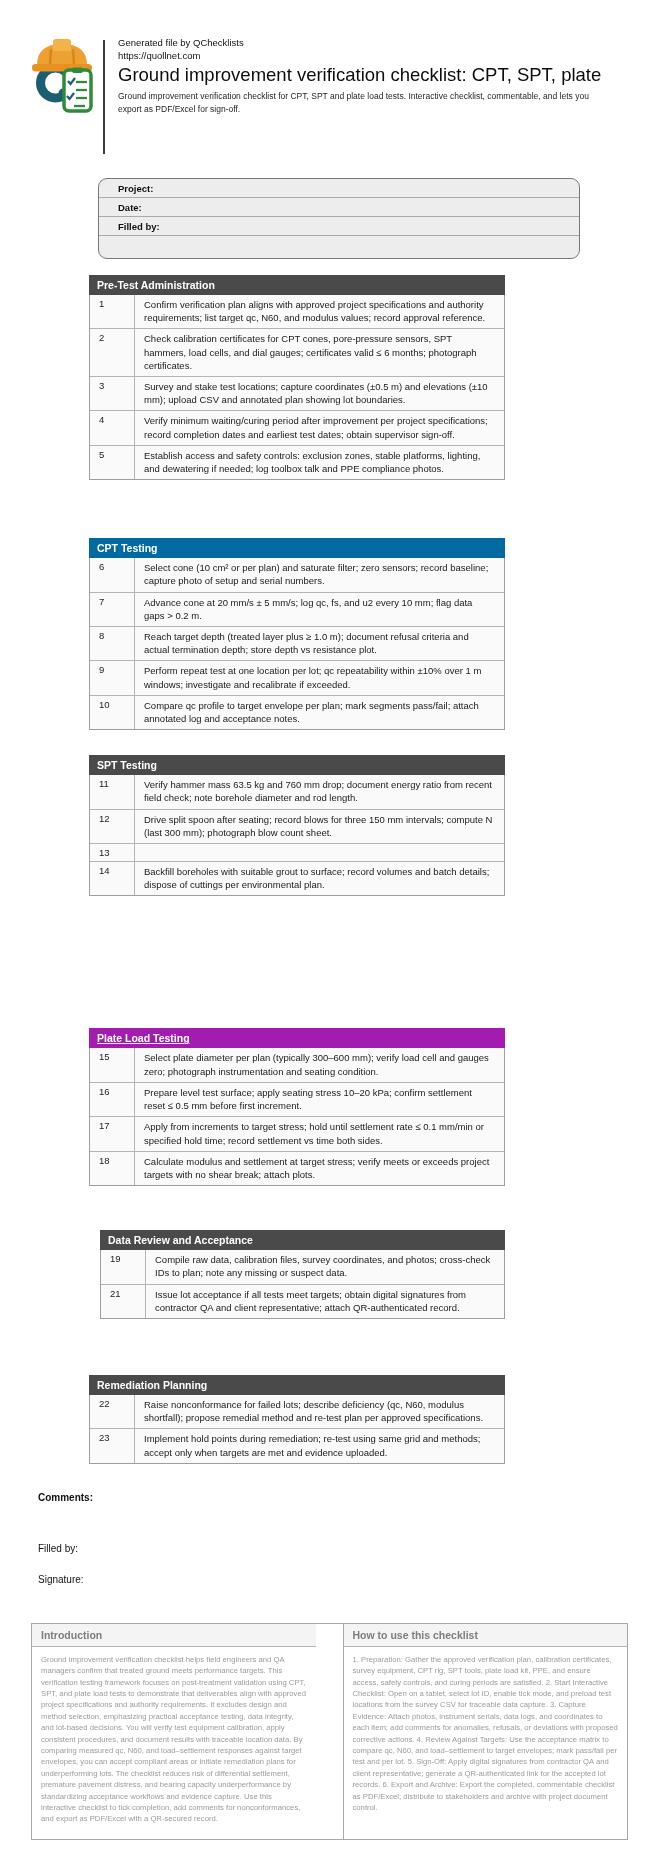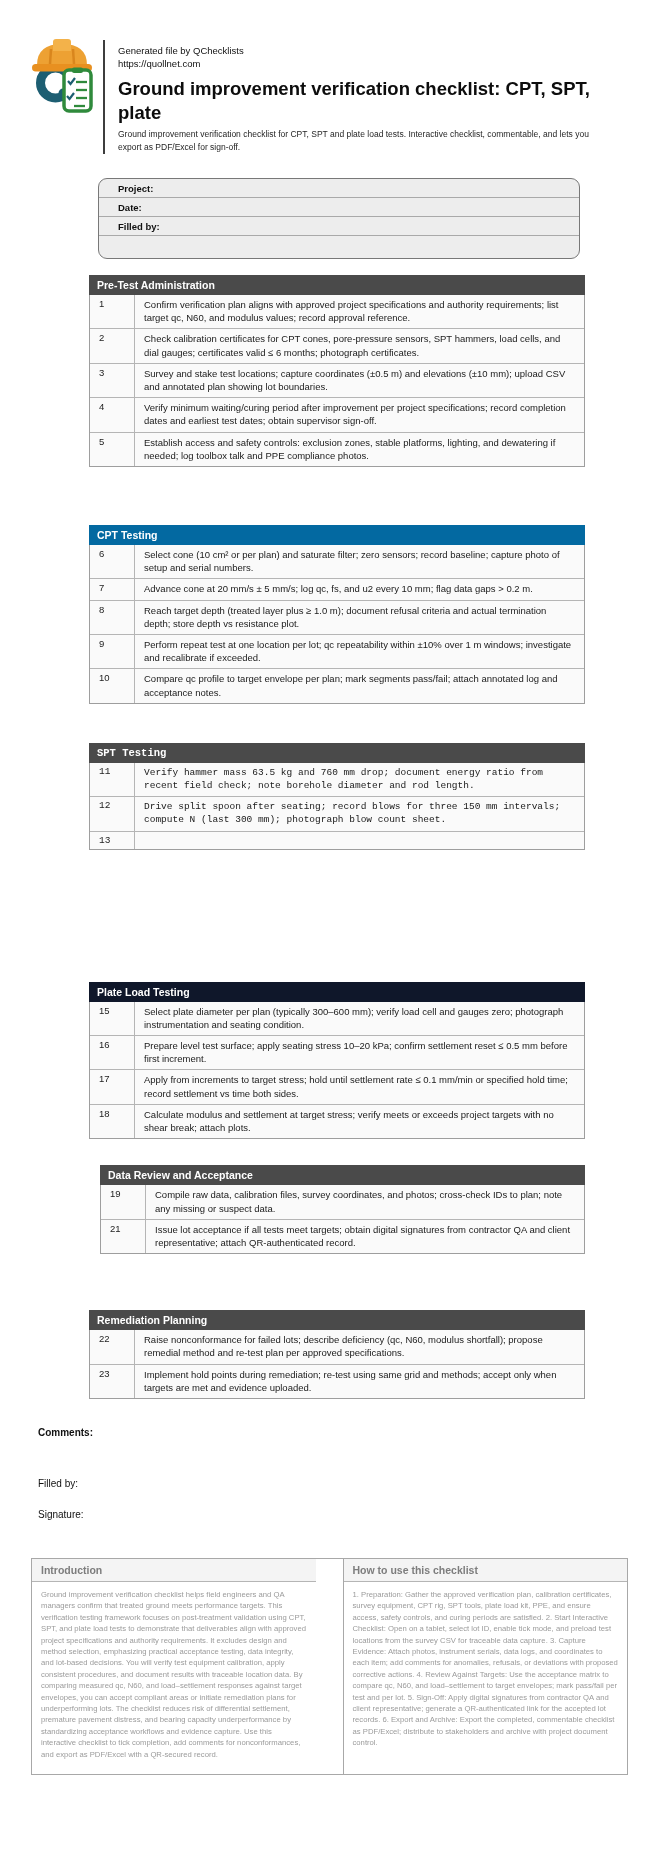--- a/index.html
+++ b/index.html
@@ -10,36 +10,36 @@
     font-family: "Liberation Sans", sans-serif;
     color: #111;
   }
   .page { width: 661px; min-height: 1871px; padding-bottom: 120px; }
 
   
   .doc-header { display: flex; padding: 36px 0 0 30px; }
   .logo { width: 64px; flex: 0 0 64px; }
   .sep { width: 2px; background: #3d3d3d; height: 114px; margin-left: 9px; margin-top: 4px; }
   .header-text { margin-left: 13px; width: 494px; }
-  .gen { font-size: 9.5px; line-height: 13px; margin-top: 8px; }
+  .gen { font-size: 9.5px; line-height: 13px; }
   .url { font-size: 9.5px; line-height: 13px; color: #111; text-decoration: none; display: block; }
-  .title { font-size: 18.5px; line-height: 24px; font-weight: 700; margin: 7px 0 3px 0; color: #0d0d0d; }
+  .title { font-size: 18.5px; line-height: 24px; font-weight: 400; margin: 1px 0 3px 0; color: #0d0d0d; }
   .subtitle { font-size: 8.5px; line-height: 12.5px; margin: 0; color: #1f1f1f; width: 494px; }
 
   
   .form-box {
     margin: 24px 0 0 98px; width: 482px;
     border: 1.5px solid #787878; border-radius: 9px;
     background: #ededed; overflow: hidden;
   }
   .form-row { height: 19px; line-height: 19px; border-bottom: 1px solid #a9a9a9; padding-left: 19px; font-size: 9.5px; font-weight: bold; }
   .form-row:last-child { border-bottom: none; height: 22px; }
 
   
-  .section { margin-left: 89px; width: 496px; }
+  .section { margin-left: 89px; width: 416px; }
   .section-header { background: #4a4a4a; color: #fff; font-size: 10.5px; font-weight: bold; padding: 4px 8px; }
   .rows { border: 1px solid #9e9e9e; border-top: none; background: #fafafa; }
   .item-row { display: flex; border-top: 1px solid #b5b5b5; }
   .item-row:first-child { border-top: none; }
   .item-num { flex: 0 0 45px; width: 45px; border-right: 1px solid #b5b5b5; padding: 3px 0 3px 9px; font-size: 9.5px; color: #222; }
   .item-text { flex: 1; padding: 3px 9px 4px 9px; font-size: 9.5px; line-height: 13.2px; color: #1a1a1a; }
 
   
   .sign-block { margin: 28px 0 0 38px; font-size: 10px; color: #111; }
   .comments { font-weight: bold; }
@@ -141,58 +141,62 @@
           <div class="item-row">
             <div class="item-num">9</div>
             <div class="item-text">Perform repeat test at one location per lot; qc repeatability within ±10% over 1 m windows; investigate and recalibrate if exceeded.</div>
           </div>
           <div class="item-row">
             <div class="item-num">10</div>
             <div class="item-text">Compare qc profile to target envelope per plan; mark segments pass/fail; attach annotated log and acceptance notes.</div>
           </div>
         </div>
       </div>
-      <div class="section" style="margin-top: 39px; font-family: Liberation Mono, monospace;">
+      <div class="section" style="margin-top: 25px;">
         <div class="section-header" style="background: rgb(74, 74, 74);">SPT Testing</div>
         <div class="rows">
           <div class="item-row">
             <div class="item-num">11</div>
             <div class="item-text">Verify hammer mass 63.5 kg and 760 mm drop; document energy ratio from recent field check; note borehole diameter and rod length.</div>
           </div>
           <div class="item-row">
             <div class="item-num">12</div>
             <div class="item-text">Drive split spoon after seating; record blows for three 150 mm intervals; compute N (last 300 mm); photograph blow count sheet.</div>
           </div>
           <div class="item-row">
             <div class="item-num">13</div>
           </div>
+          <div class="item-row">
+            <div class="item-num">14</div>
+            <div class="item-text">Backfill boreholes with suitable grout to surface; record volumes and batch details; dispose of cuttings per environmental plan.</div>
+          </div>
         </div>
       </div>
       <div class="section" style="margin-top: 132px;">
-        <div class="section-header" style="background: #0f172a;">Plate Load Testing</div>
+        <div class="section-header" style="background: #a21caf; text-decoration: underline;">Plate Load Testing</div>
         <div class="rows">
           <div class="item-row">
             <div class="item-num">15</div>
             <div class="item-text">Select plate diameter per plan (typically 300–600 mm); verify load cell and gauges zero; photograph instrumentation and seating condition.</div>
           </div>
           <div class="item-row">
             <div class="item-num">16</div>
             <div class="item-text">Prepare level test surface; apply seating stress 10–20 kPa; confirm settlement reset ≤ 0.5 mm before first increment.</div>
           </div>
           <div class="item-row">
             <div class="item-num">17</div>
             <div class="item-text">Apply from increments to target stress; hold until settlement rate ≤ 0.1 mm/min or specified hold time; record settlement vs time both sides.</div>
           </div>
           <div class="item-row">
             <div class="item-num">18</div>
             <div class="item-text">Calculate modulus and settlement at target stress; verify meets or exceeds project targets with no shear break; attach plots.</div>
           </div>
         </div>
       </div>
-      <div class="section" style="margin-top: 26px; padding-left: 11px;">
+      <div class="section" style="margin-top: 44px; padding-left: 11px;">
         <div class="section-header" style="background: rgb(74, 74, 74);">Data Review and Acceptance</div>
         <div class="rows">
           <div class="item-row">
             <div class="item-num">19</div>
             <div class="item-text">Compile raw data, calibration files, survey coordinates, and photos; cross-check IDs to plan; note any missing or suspect data.</div>
           </div>
           <div class="item-row">
             <div class="item-num">21</div>
             <div class="item-text">Issue lot acceptance if all tests meet targets; obtain digital signatures from contractor QA and client representative; attach QR-authenticated record.</div>
           </div>

